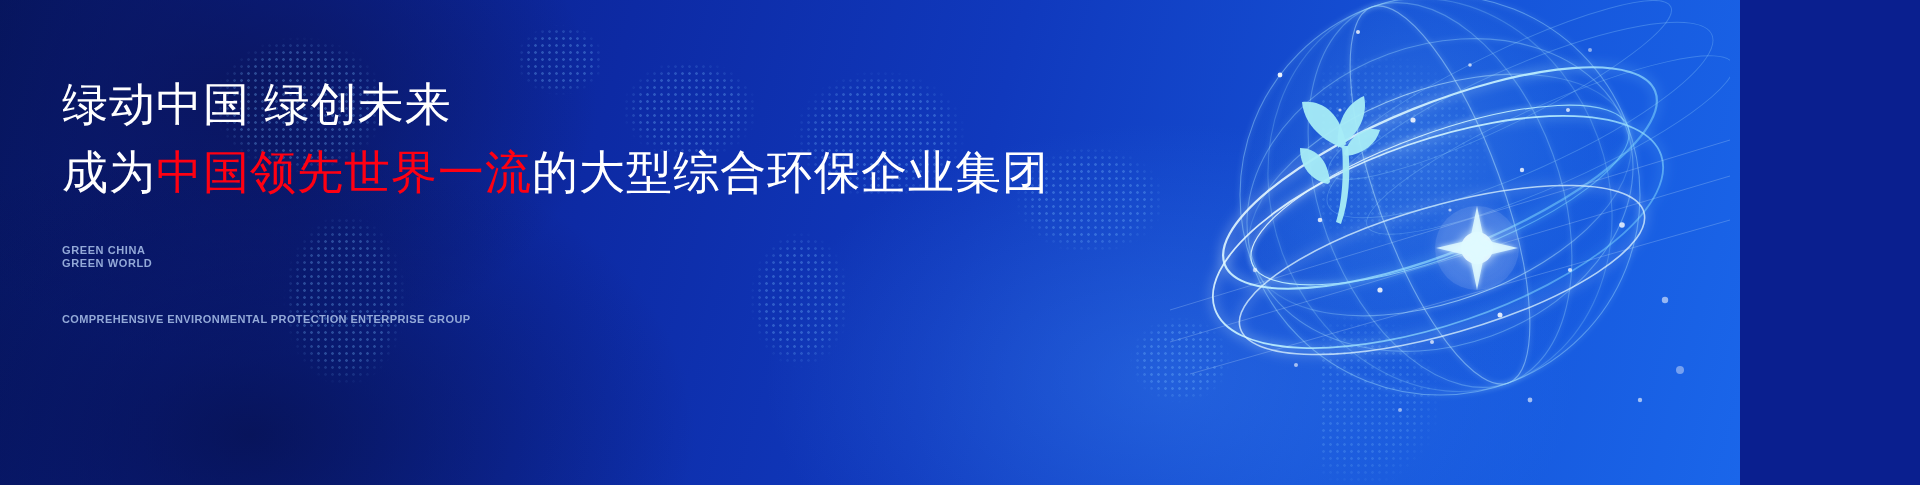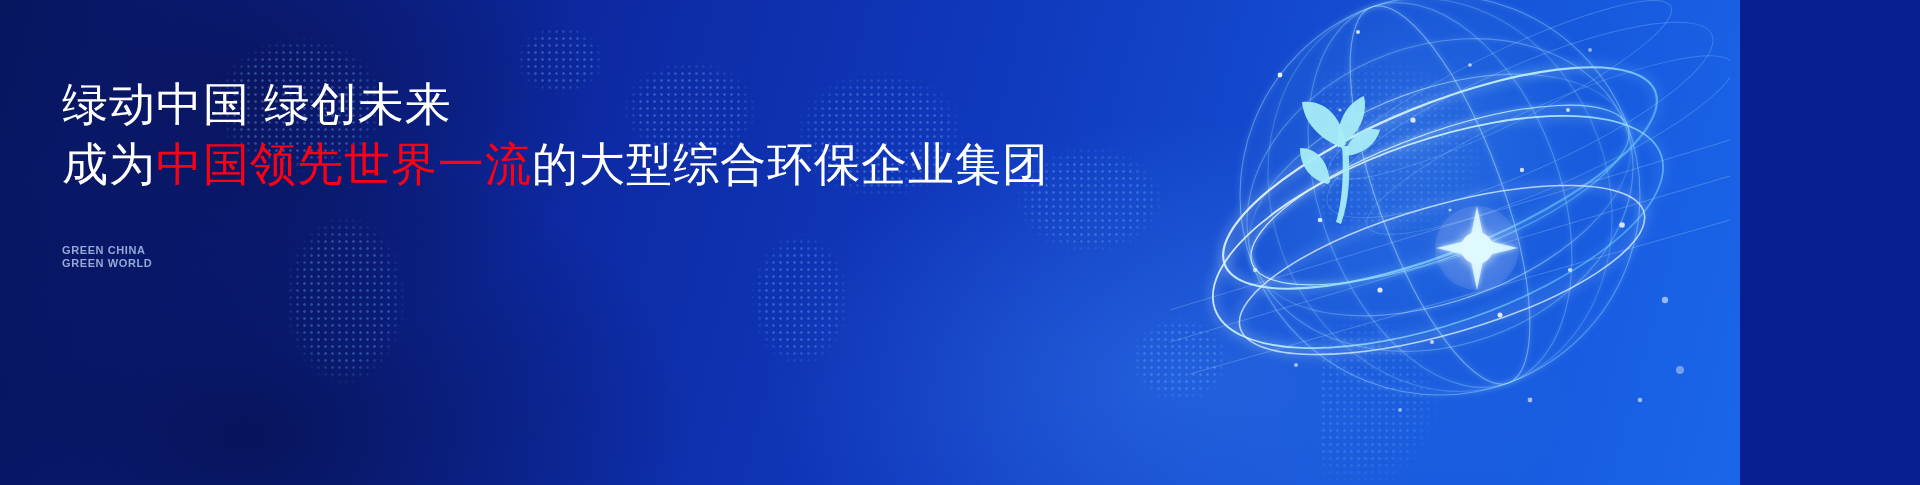--- a/index.html
+++ b/index.html
@@ -58,21 +58,21 @@
                        radial-gradient(ellipse 110px 120px at 40px 400px, #000 50%, transparent 75%);
     mask-image:radial-gradient(ellipse 150px 130px at 60px 150px, #000 50%, transparent 75%),
                radial-gradient(ellipse 110px 120px at 40px 400px, #000 50%, transparent 75%);
   }
 
   
   .copy { position:absolute; left:62px; top:0; width:1000px; height:485px; }
   .headline { position:absolute; left:0; top:76px; width:960px; }
   .hl-line { color:#ffffff; font-size:46px; line-height:56px; letter-spacing:1px; white-space:nowrap;
              font-family:"Liberation Sans","DejaVu Sans",sans-serif; font-weight:400; }
-  .hl-line-2 { margin-top:4px; }
+  .hl-line-2 { margin-top:12px; }
   .hl-red { color:#ff0012; }
 
   .sub-en { position:absolute; left:0; top:244px; }
   .sub-en .ln { color:#93a9d8; font-size:11px; line-height:13px; font-weight:bold; letter-spacing:0.6px; }
   .sub-en2 { position:absolute; left:0; top:313px; }
   .sub-en2 .ln { color:#93a9d8; font-size:11px; line-height:13px; font-weight:bold; letter-spacing:0.4px; }
 
   
   .globe-wrap { position:absolute; right:10px; top:-30px; width:560px; height:520px; }
 </style>
@@ -196,15 +196,16 @@
       <div class="hl-line">绿动中国 绿创未来</div>
       <div class="hl-line hl-line-2"><span>成为</span><span class="hl-red">中国领先世界一流</span><span>的大型综合环保企业集团</span></div>
     </div>
 
     <div class="sub-en">
       <div class="ln">GREEN CHINA</div>
       <div class="ln">GREEN WORLD</div>
     </div>
 
     <div class="sub-en2">
+      <div class="ln">COMPREHENSIVE ENVIRONMENTAL PROTECTION ENTERPRISE GROUP</div>
     </div>
   </div>
 </div>
 
 </body></html>

